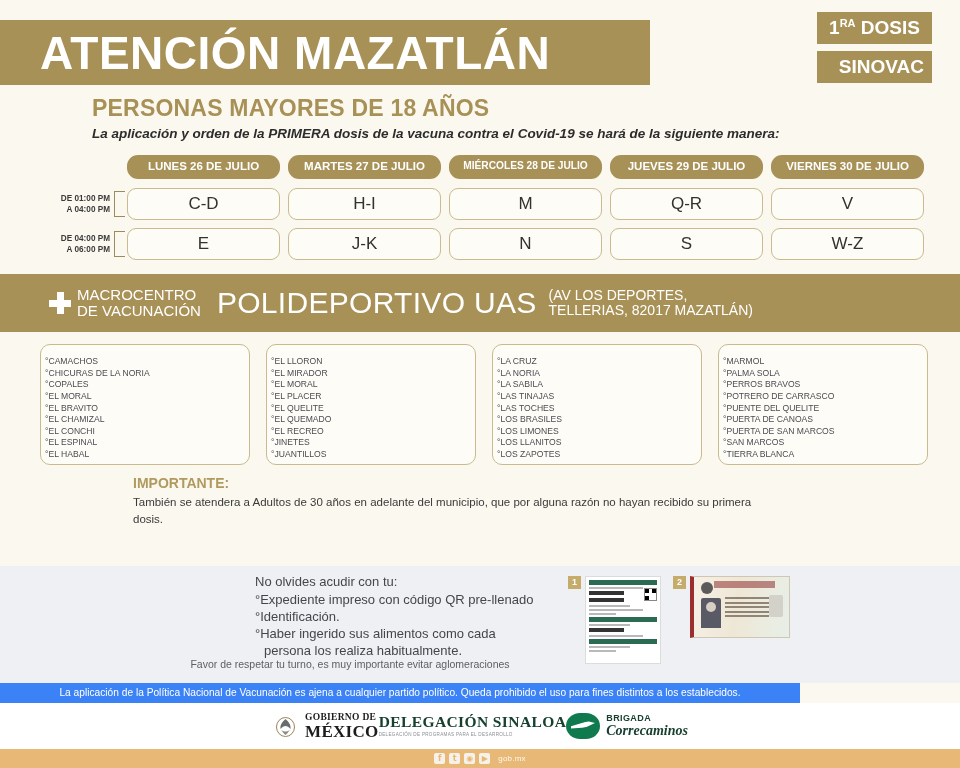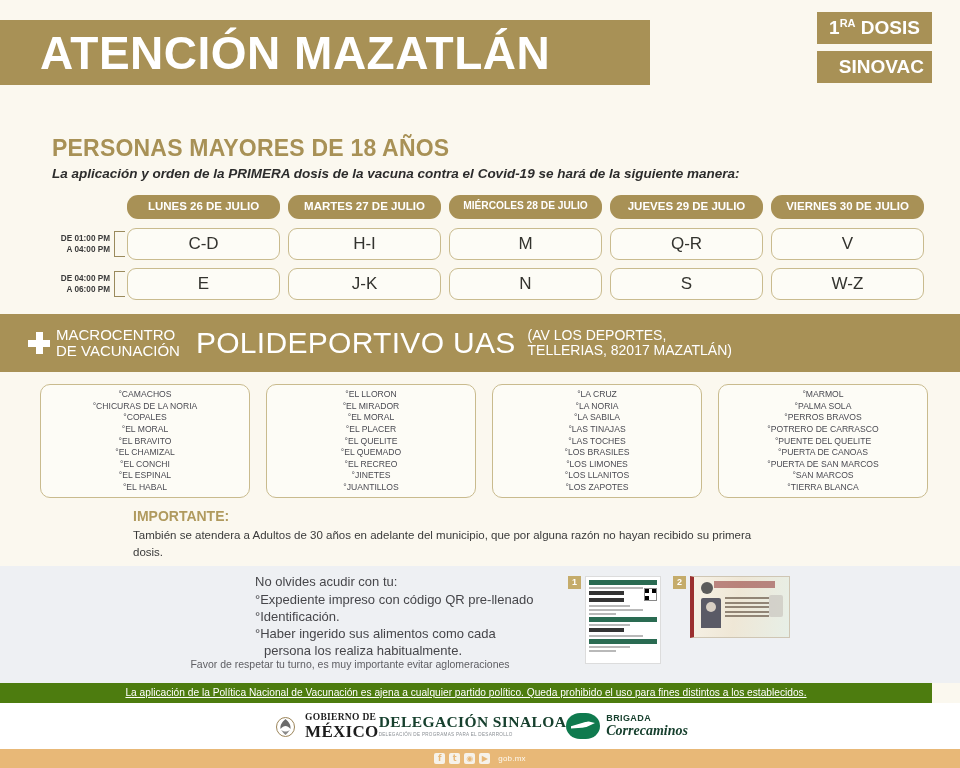--- a/index.html
+++ b/index.html
@@ -69,22 +69,21 @@
     font-weight: bold;
     padding: 6px 8px 7px 8px;
     display: block;
     line-height: 1;
     margin-top: 7px;
     white-space: nowrap;
   }
 
   
   .sub-wrap {
-    padding: 4px 0 0 52px;
-    margin-top: 40px;
+    padding: 4px 0 0 92px;
   }
   .sub-main {
     color: #a89156;
     font-size: 23px;
     font-weight: bold;
     letter-spacing: 0.2px;
     line-height: 1.1;
   }
   .sub-desc {
     color: #2c2c2c;
@@ -159,21 +158,21 @@
   }
   .sched-row.body-row { margin-top: 8px; }
 
   
   .macro {
     margin-top: 14px;
     background: #a89156;
     height: 58px;
     display: flex;
     align-items: center;
-    padding-left: 28px;
+    padding-left: 49px;
     color: #ffffff;
   }
   .plus-icon {
     position: relative;
     width: 22px;
     height: 22px;
     flex: 0 0 22px;
     margin-right: 6px;
   }
   .plus-icon::before, .plus-icon::after {
@@ -211,22 +210,21 @@
   .loc-wrap {
     display: flex;
     gap: 16px;
     padding: 12px 32px 0 40px;
   }
   .loc-box {
     flex: 1;
     border: 1.3px solid #c9bb8e;
     border-radius: 10px;
     background: #fdfcf6;
-    padding: 4px 4px 4px 4px;
-    text-align: center;
+    padding: 11px 4px 4px 4px;
   }
   .loc-item {
     font-size: 8.6px;
     color: #4a4a52;
     line-height: 1.35;
     white-space: nowrap;
   }
 
   
   .importante {
@@ -401,30 +399,29 @@
     background: #cfcdc6;
     border-radius: 2px;
     opacity: .85;
   }
 
   
   .green-bar {
     position: absolute;
     left: 0;
     top: 683px;
-    width: 932px;
+    width: 800px;
     height: 20px;
-    background: #4d7c0f;
+    background: #3b82f6;
     color: #ffffff;
     font-size: 10.2px;
     text-align: center;
     line-height: 20px;
     white-space: nowrap;
     overflow: hidden;
-    text-decoration: underline;
   }
 
   
   .logo-footer {
     position: absolute;
     left: 0;
     top: 703px;
     width: 960px;
     height: 46px;
     background: #ffffff;

